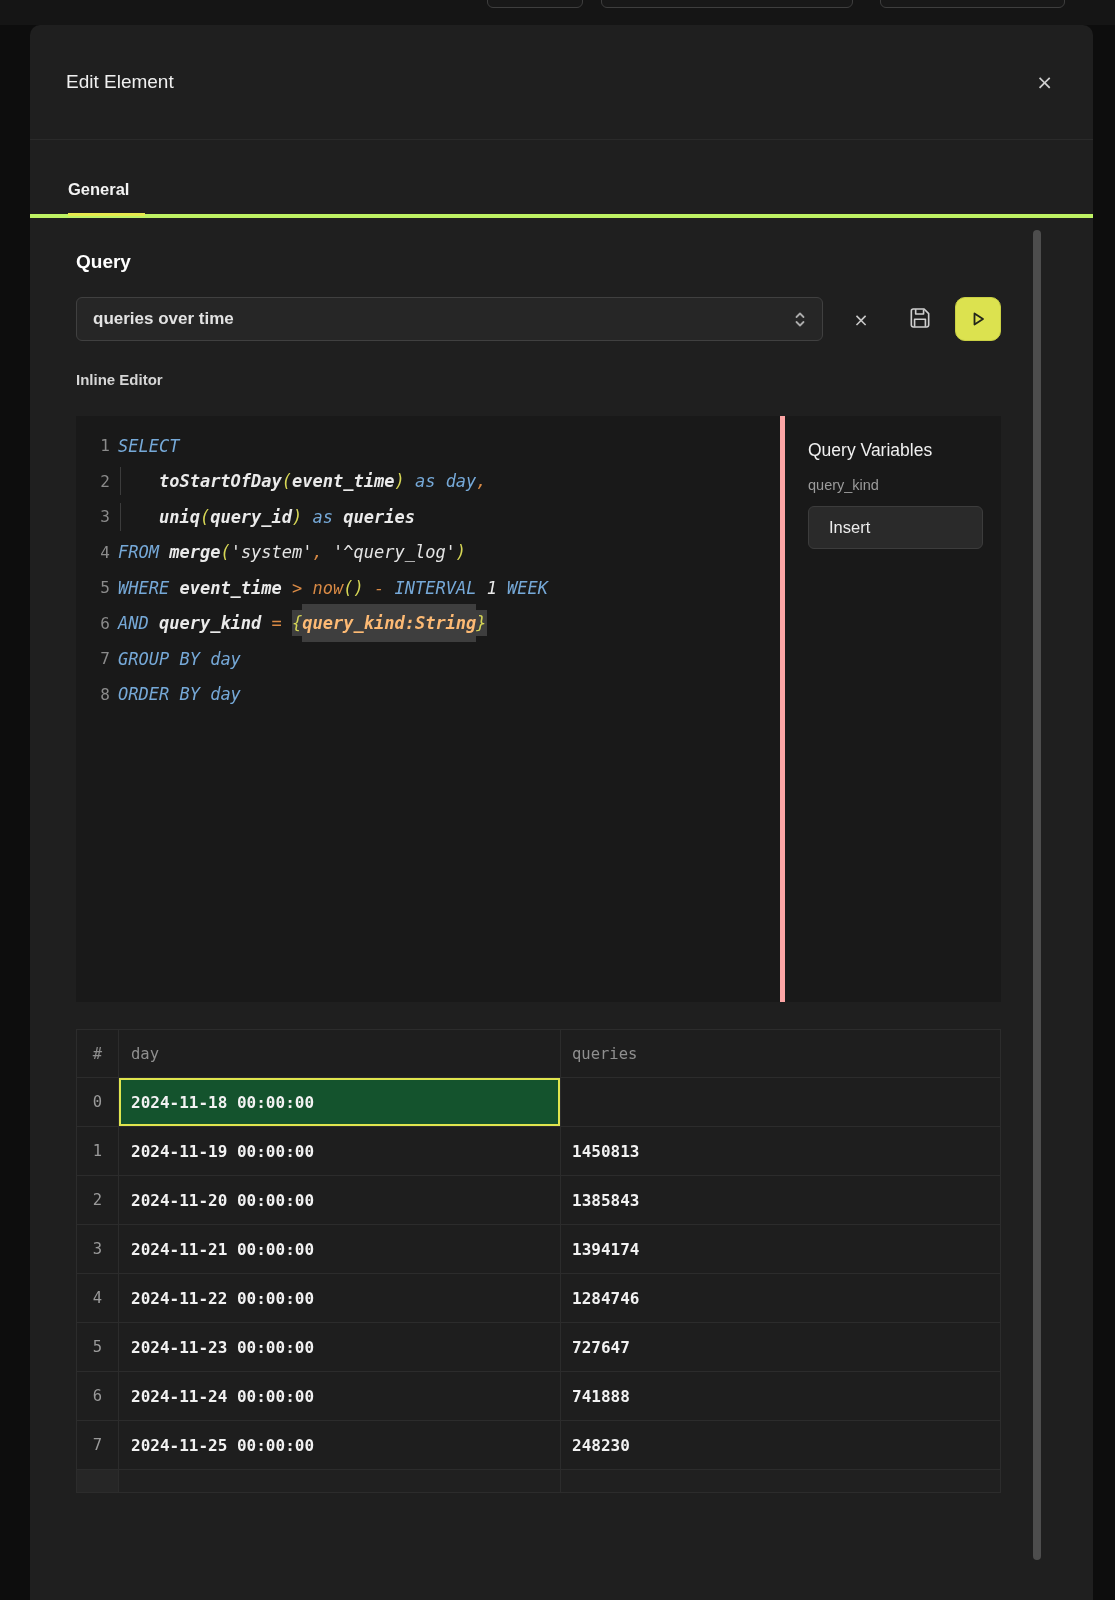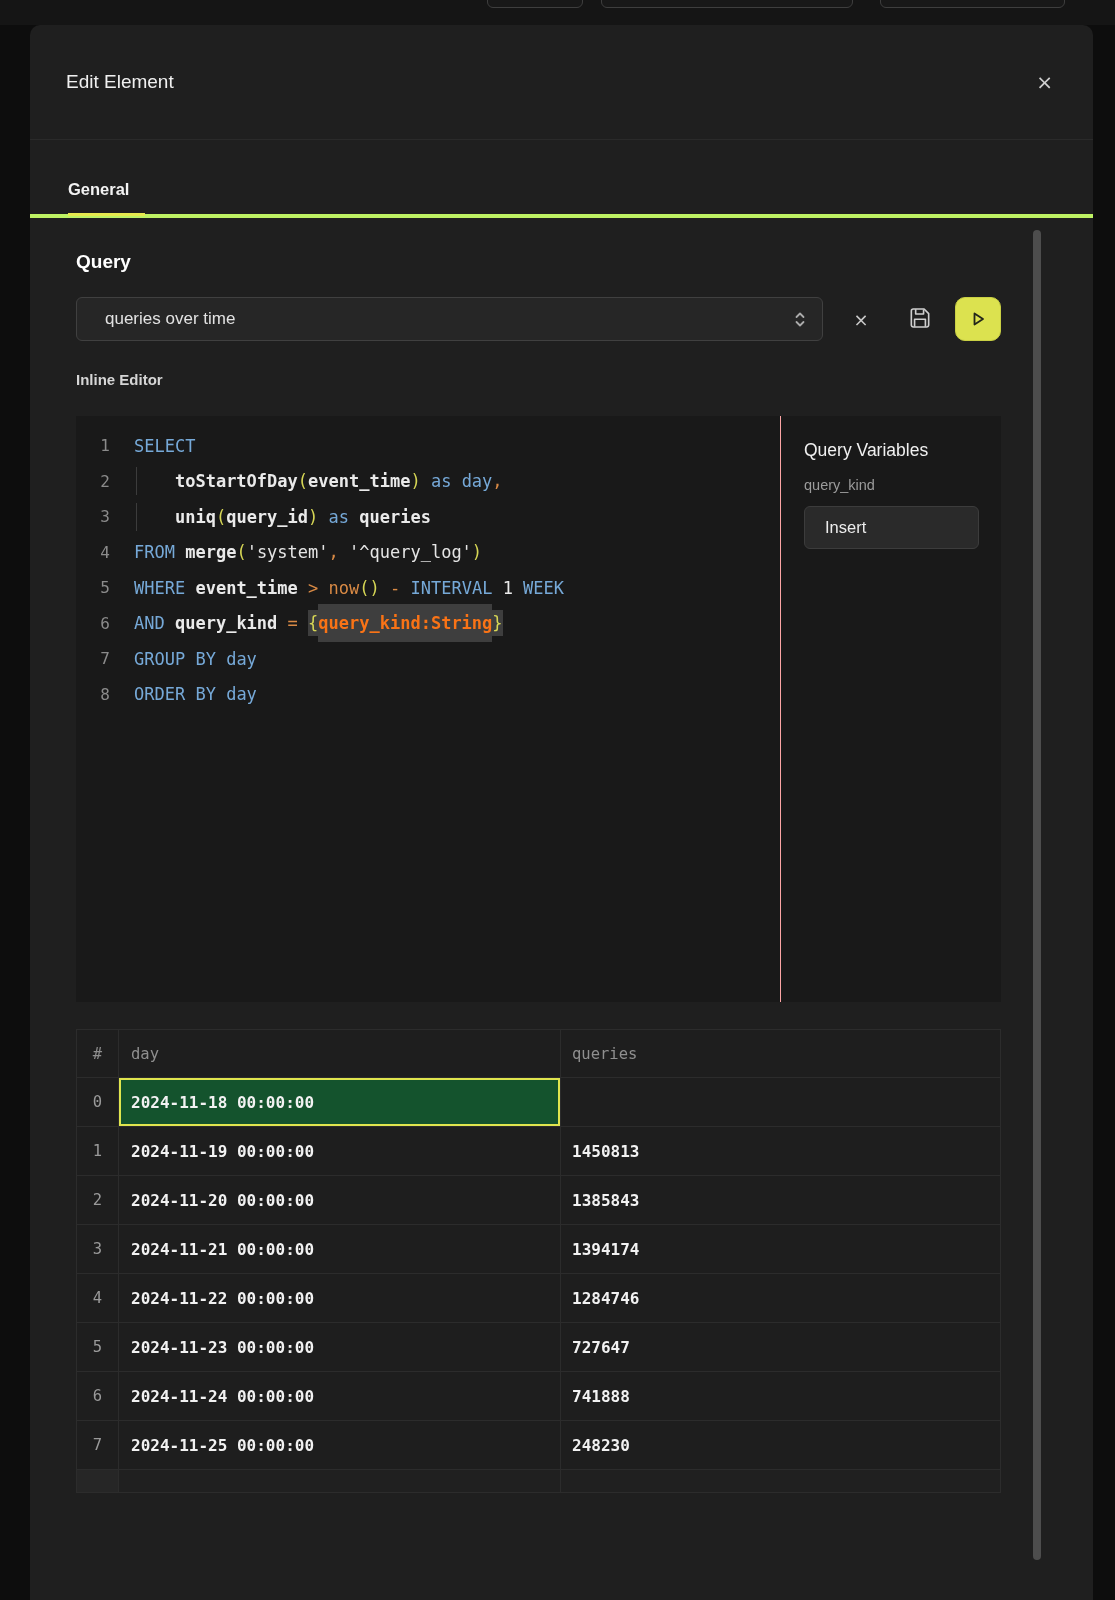--- a/index.html
+++ b/index.html
@@ -35,52 +35,52 @@
     color:#f2f2f2; border-bottom:3px solid transparent; margin-bottom:-2px; cursor:pointer; }
   .tab.active { border-bottom-color:#e6e94f; }
 
   .modal-body { padding:0 92px 0 46px; }
 
   .section-heading { margin-top:33px; font-size:19px; font-weight:bold; color:#ffffff; }
 
   .select-row { margin-top:24px; display:flex; align-items:center; height:44px; }
   .select-box { flex:1; height:44px; background:#262626; border:1px solid #404040;
     border-radius:6px; display:flex; align-items:center; justify-content:space-between;
-    padding:0 16px 0 28px; cursor:pointer; }
+    padding:0 16px 0 16px; cursor:pointer;font-weight:bold; }
   .select-value { font-size:17px; color:#e2e2e2; }
   .select-chevrons { display:flex; align-items:center; }
   .icon-btn { background:none; border:none; display:flex; align-items:center;
     justify-content:center; cursor:pointer; }
   .clear-btn { margin-left:24px; width:28px; height:44px; color:#c9c9c9; font-size:18px;
     font-family:"DejaVu Sans", sans-serif; }
   .save-btn { margin-left:30px; width:30px; height:44px; }
   .play-btn { margin-left:20px; width:46px; height:44px; background:#dce24f;
     border:1px solid #c9d044; border-radius:10px; display:flex; align-items:center;
     justify-content:center; cursor:pointer; }
 
   .inline-editor-label { margin-top:30px; font-size:15px; font-weight:bold; color:#d6d6d6; }
 
   .editor { margin-top:28px; height:586px; display:flex; background:#191919; }
   .code-area { flex:1; padding-top:12px; overflow:hidden; cursor:text; }
   .code-line { display:flex; align-items:center; height:35.5px;
     font-family:"DejaVu Sans Mono", monospace; font-size:17px; }
   .line-num { width:34px; text-align:right; color:#8b8b8b; flex:none; font-size:16px; }
-  .line-content { margin-left:24px; white-space:pre; position:relative; }
+  .line-content { margin-left:8px; white-space:pre; position:relative;font-style:italic; }
   .indent-guide { position:absolute; left:2px; top:-4px; bottom:-4px; width:1px;
     background:#3c3c3c; }
   .tok-kw   { color:#76a9d8; }
   .tok-fn   { color:#eaeaea; font-weight:bold; }
   .tok-paren{ color:#d6d655; }
   .tok-str  { color:#e5e5e5; }
   .tok-op   { color:#d98a45; }
   .tok-plain{ color:#eaeaea; }
   .tok-vbrace { color:#d6d655; background:#3e3e3e; padding:3px 0; }
-  .tok-vtext  { color:#f97316; font-weight:bold; background:#3e3e3e; padding:9px 0; }
-
-  .vars-panel { width:221px; border-left:1px solid #fca5a5; padding:24px 0 0 23px; }
+  .tok-vtext  { color:#fdba74; font-weight:bold; background:#3e3e3e; padding:9px 0; }
+
+  .vars-panel { width:221px; border-left:5px solid #fca5a5; padding:24px 0 0 23px; }
   .vars-heading { font-size:17.5px; color:#f0f0f0; }
   .var-name { margin-top:16px; font-size:14.5px; color:#9b9b9b; }
   .insert-btn { margin-top:13px; width:175px; height:43px; background:#2a2a2a;
     border:1px solid #3c3c3c; border-radius:6px; color:#ececec; font-size:16.5px;
     font-family:"Liberation Sans", sans-serif; text-align:left; padding-left:20px;
     display:flex; align-items:center; cursor:pointer; }
 
   .results-table { margin-top:27px; border:1px solid #2c2c2c;
     font-family:"DejaVu Sans Mono", monospace; background:#1e1e1e; }
   .t-row { display:flex; border-bottom:1px solid #2c2c2c; }

